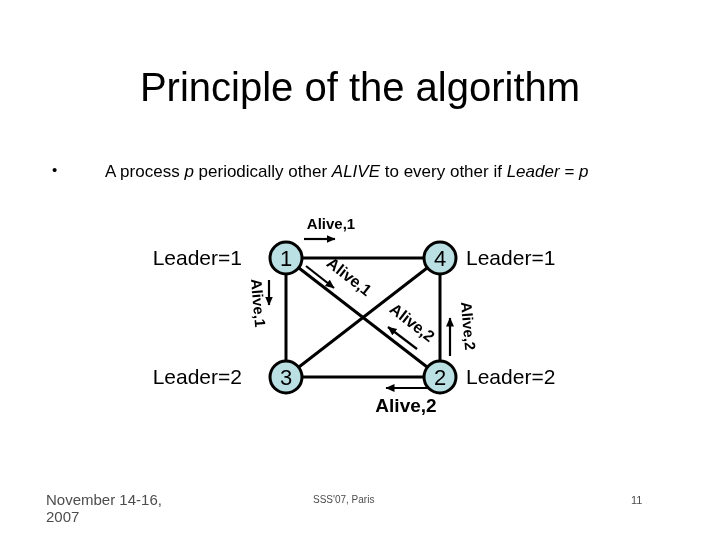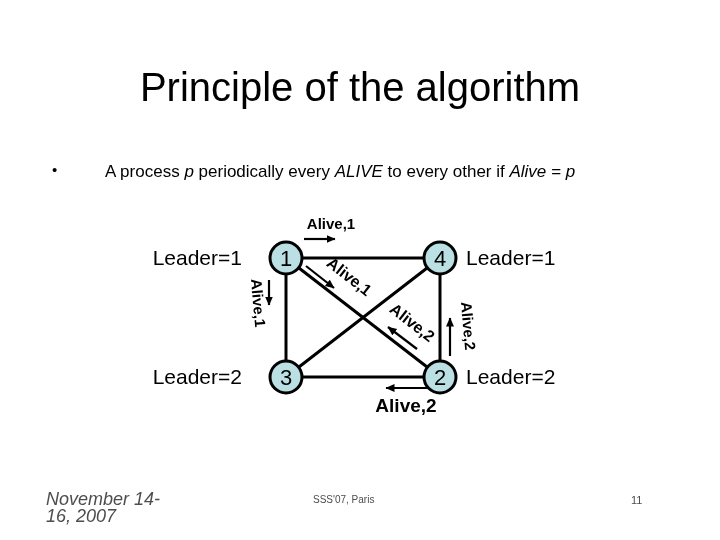--- a/index.html
+++ b/index.html
@@ -12,34 +12,34 @@
     font-size:40px;line-height:1.15;font-weight:400;color:#000;
   }
   .bullet-item{position:absolute;top:161px;left:0;width:720px;font-size:17px;line-height:1.25;}
   .bullet-marker{position:absolute;left:52px;top:0px;font-size:15px;}
   .bullet-text{margin:0 30px 0 105px;white-space:pre-wrap;}
   .bullet-text i{font-style:italic;}
   svg.diagram{position:absolute;left:0;top:0;}
   svg .leader{font-size:21px;font-weight:400;fill:#000;}
   svg .node-num{font-size:22px;font-weight:400;fill:#000;}
   svg .msg{font-weight:bold;fill:#000;}
-  .footer-date{position:absolute;left:46px;top:491px;width:118px;font-size:18px;line-height:17px;color:#4d4d4d;font-style:italic;}
+  .footer-date{position:absolute;left:46px;top:491px;width:118px;font-size:15px;line-height:17px;color:#4d4d4d;}
   .footer-venue{position:absolute;left:313px;top:494px;font-size:10px;color:#4d4d4d;}
   .footer-page-number{position:absolute;left:631px;top:494px;font-size:11px;color:#4d4d4d;}
 </style>
 </head>
 <body>
 
 <div class="slide">
 
   <div class="slide-title">Principle of the algorithm</div>
 
   <div class="bullet-item">
     <span class="bullet-marker">•</span>
-    <p class="bullet-text"><span>A process </span><i>p</i><span> periodically every </span><i>ALIVE</i><span> to every other if </span><i>Alive = p</i></p>
+    <p class="bullet-text"><span>A process </span><i>p</i><span> periodically other </span><i>ALIVE</i><span> to every other if </span><i>Leader = p</i></p>
   </div>
 
   <svg class="diagram" width="720" height="540" viewBox="0 0 720 540">
     <defs>
       <marker id="ah" markerWidth="10" markerHeight="9" refX="8.5" refY="4" orient="auto" markerUnits="userSpaceOnUse">
         <path d="M0,0 L9,4 L0,8 Z" fill="#000000"></path>
       </marker>
     </defs>
 
     <g stroke-width="3" stroke="#000000">

